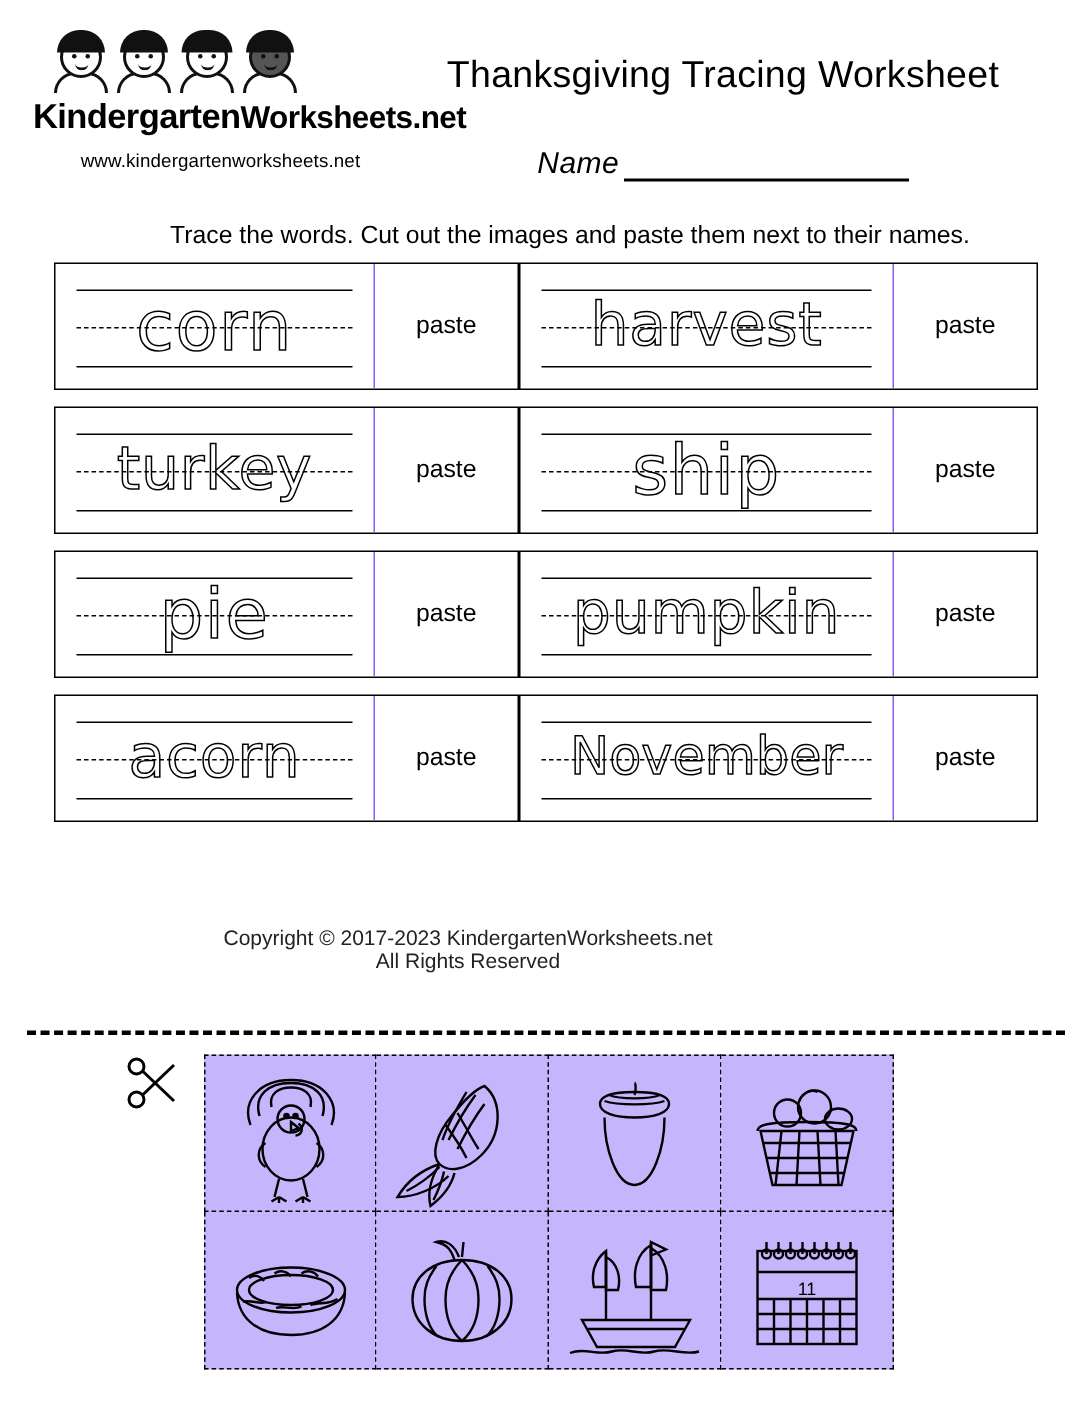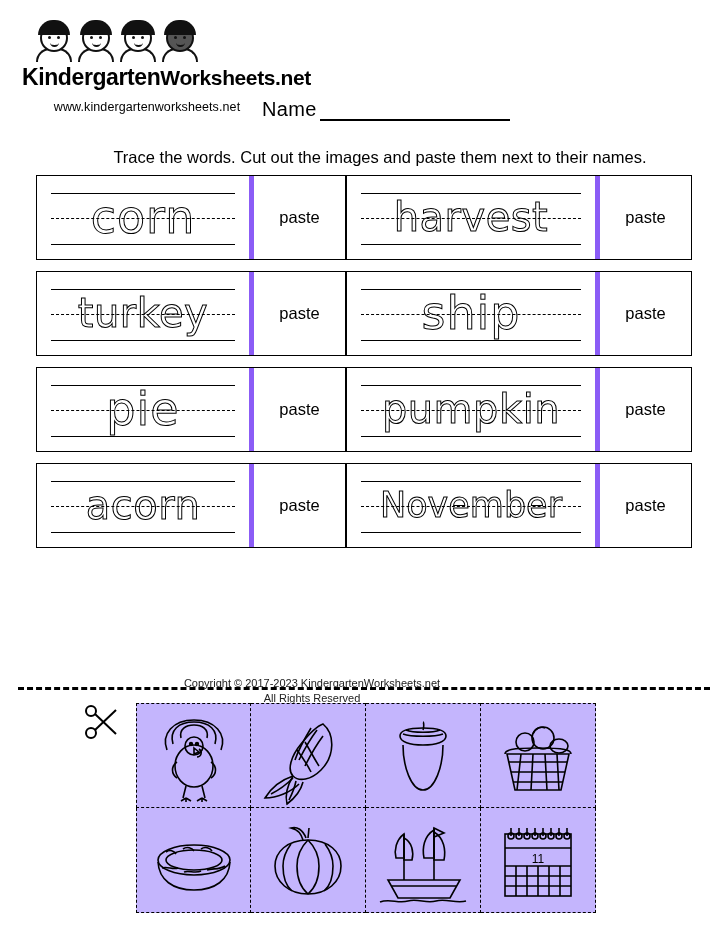--- a/index.html
+++ b/index.html
@@ -58,21 +58,21 @@
     margin-top:9px;font-size:12.5px;color:#000000;text-align:center;width:250px;
     letter-spacing:0.1px;
   }
 
   .title{
     position:absolute;left:262px;top:36px;width:440px;
     text-align:center;font-size:25px;letter-spacing:0.2px;
   }
   .name-line{
     position:absolute;left:262px;top:98px;width:440px;
-    font-size:20px;letter-spacing:0.3px;
+    text-align:center;font-size:20px;letter-spacing:0.3px;font-style:italic;
   }
   .name-line .blank{
     display:inline-block;width:190px;border-bottom:2px solid #000;height:17px;
     margin-left:3px;vertical-align:bottom;
   }
 
   .instructions{
     position:absolute;left:16px;top:148px;width:728px;text-align:center;
     font-size:16.5px;
   }
@@ -87,21 +87,21 @@
     background:#fff;
   }
   .card.left{width:310px;justify-content:flex-end;}
   .card.right{width:370px;}
   .trace-area{
     position:relative;flex:1;overflow:hidden;
   }
   .card.left .trace-area{width:212px;}
   .card.right .trace-area{width:244px;}
   .paste-cell{
-    width:96px;border-left:5px solid #8b5cf6;display:flex;align-items:center;
+    width:96px;border-left:1px solid #8b5cf6;display:flex;align-items:center;
     justify-content:center;font-size:16.5px;box-sizing:border-box;
   }
   .card.right .paste-cell{width:96px;}
 
   
   .gl{position:absolute;left:14px;right:14px;}
   .gl.top{top:17px;border-top:1px solid #000;}
   .gl.mid{top:42px;border-top:1px dashed #000;}
   .gl.bot{top:68px;border-top:1px solid #000;}
 
@@ -113,22 +113,22 @@
     letter-spacing:1px;
     line-height:62px;
     font-size:46px;
     white-space:nowrap;
   }
   .trace-word.small{font-size:40px;letter-spacing:0.5px;}
   .trace-word.xsmall{font-size:35px;letter-spacing:0px;}
 
   
   .copyright{
-    position:absolute;left:0;top:676px;width:624px;text-align:center;
-    font-size:11px;color:#222;line-height:15px;
+    position:absolute;left:0;top:618px;width:624px;text-align:center;
+    font-size:14px;color:#222;line-height:15px;
   }
 
   
   .cutline{
     position:absolute;left:18px;top:687px;width:692px;height:0;
     border-top:3px dashed #000;
   }
   .scissors{
     position:absolute;left:82px;top:703px;width:40px;height:40px;
   }
@@ -191,20 +191,21 @@
             <div class="eye r"></div>
             <div class="smile"></div>
         </div>
       </div>
       <div class="logo-word">
         <span class="big">Kindergarten</span><span>Worksheets</span><span>.net</span>
       </div>
       <div class="logo-url">www.kindergartenworksheets.net</div>
     </div>
 
+    <div class="title">Thanksgiving Tracing Worksheet</div>
 
     <div class="name-line">
       <span>Name</span><span class="blank"></span>
     </div>
   </div>
 
   <div class="instructions">Trace the words. Cut out the images and paste them next to their names.</div>
 
   <div class="grid">
 

